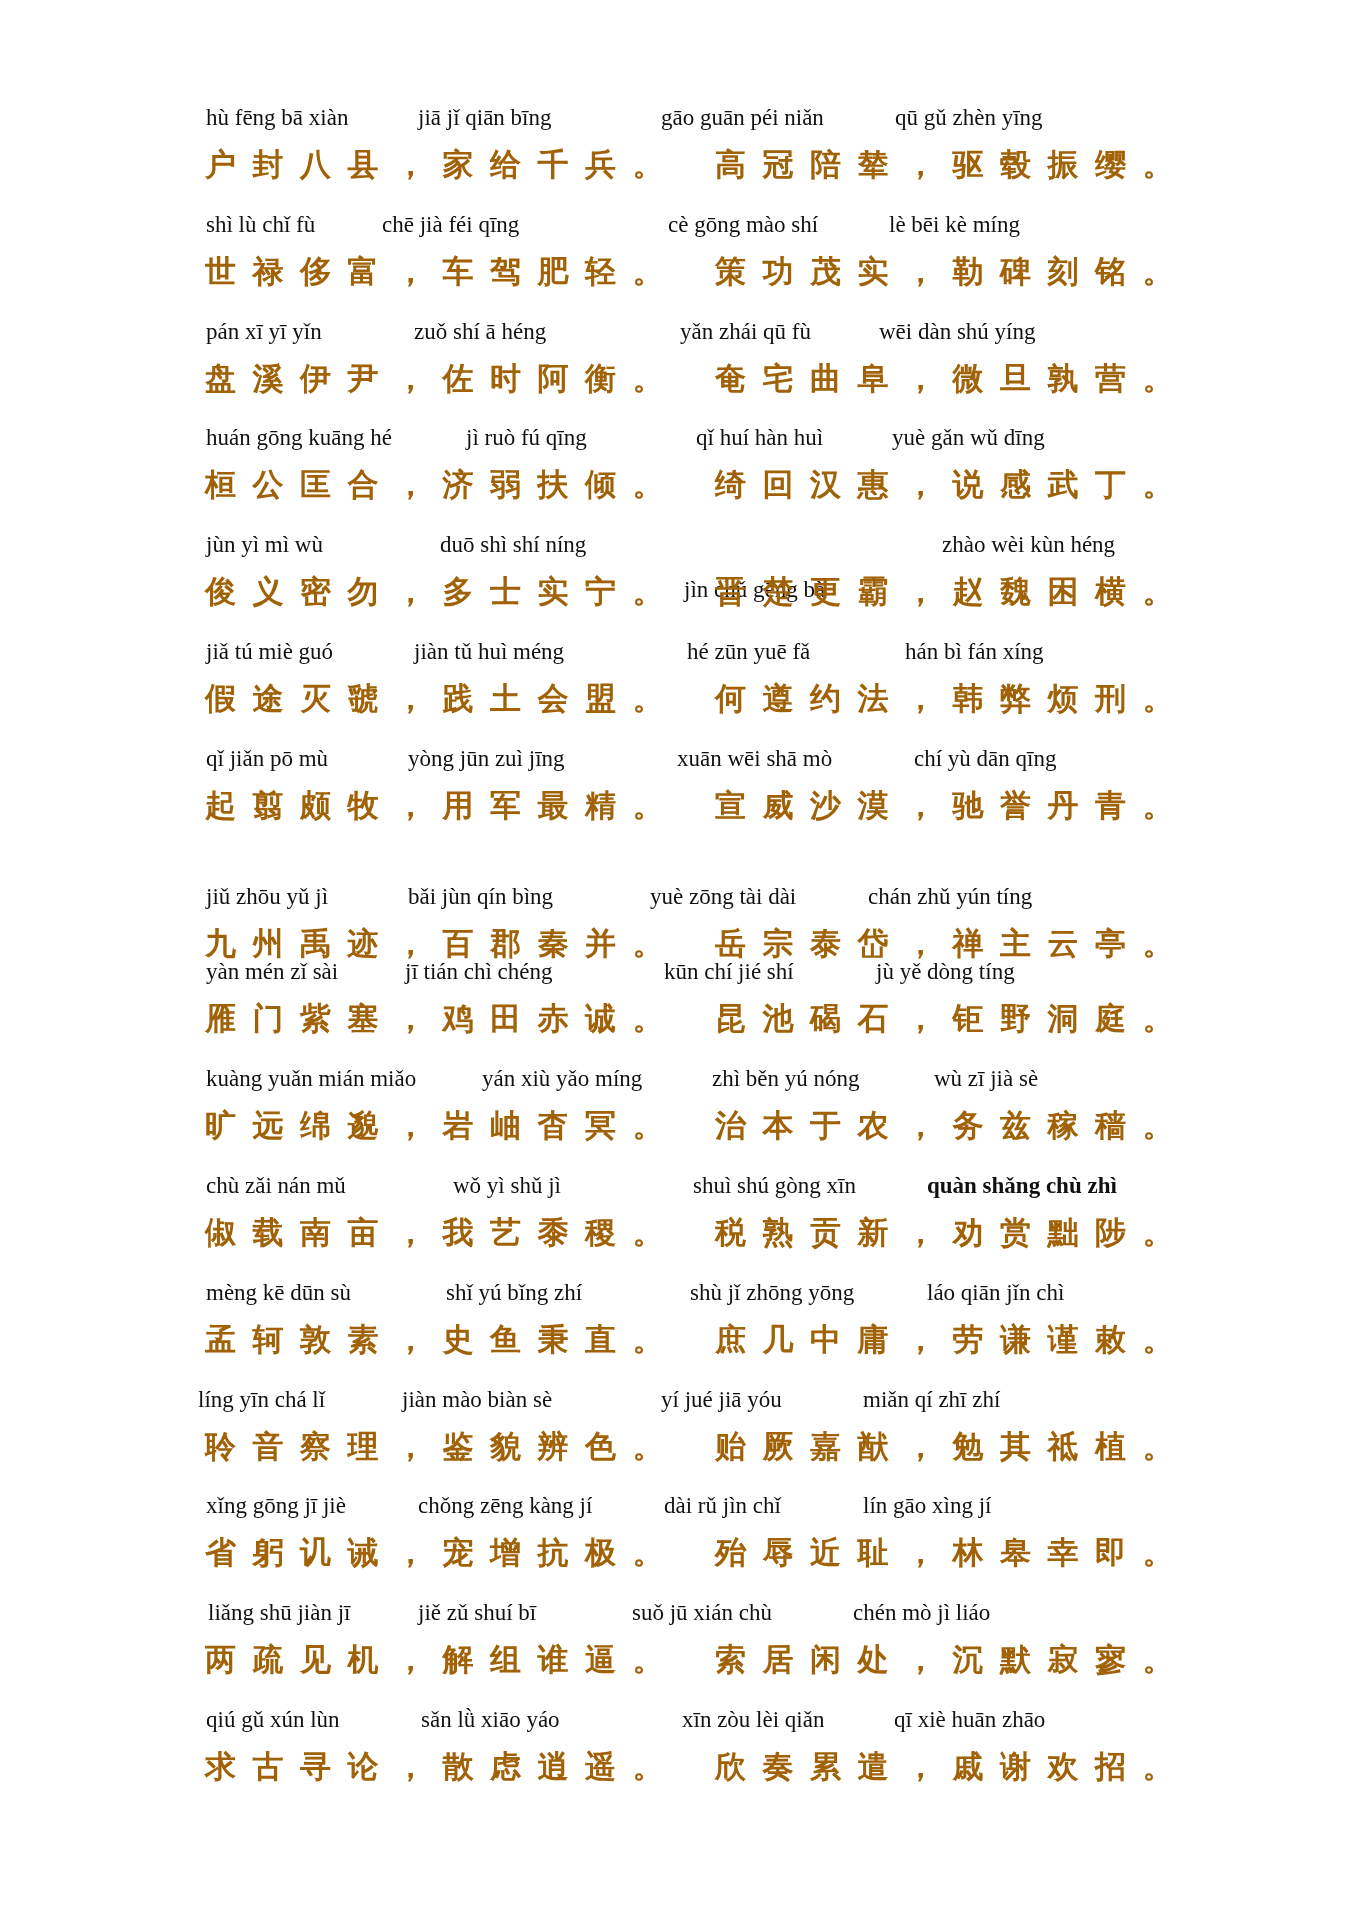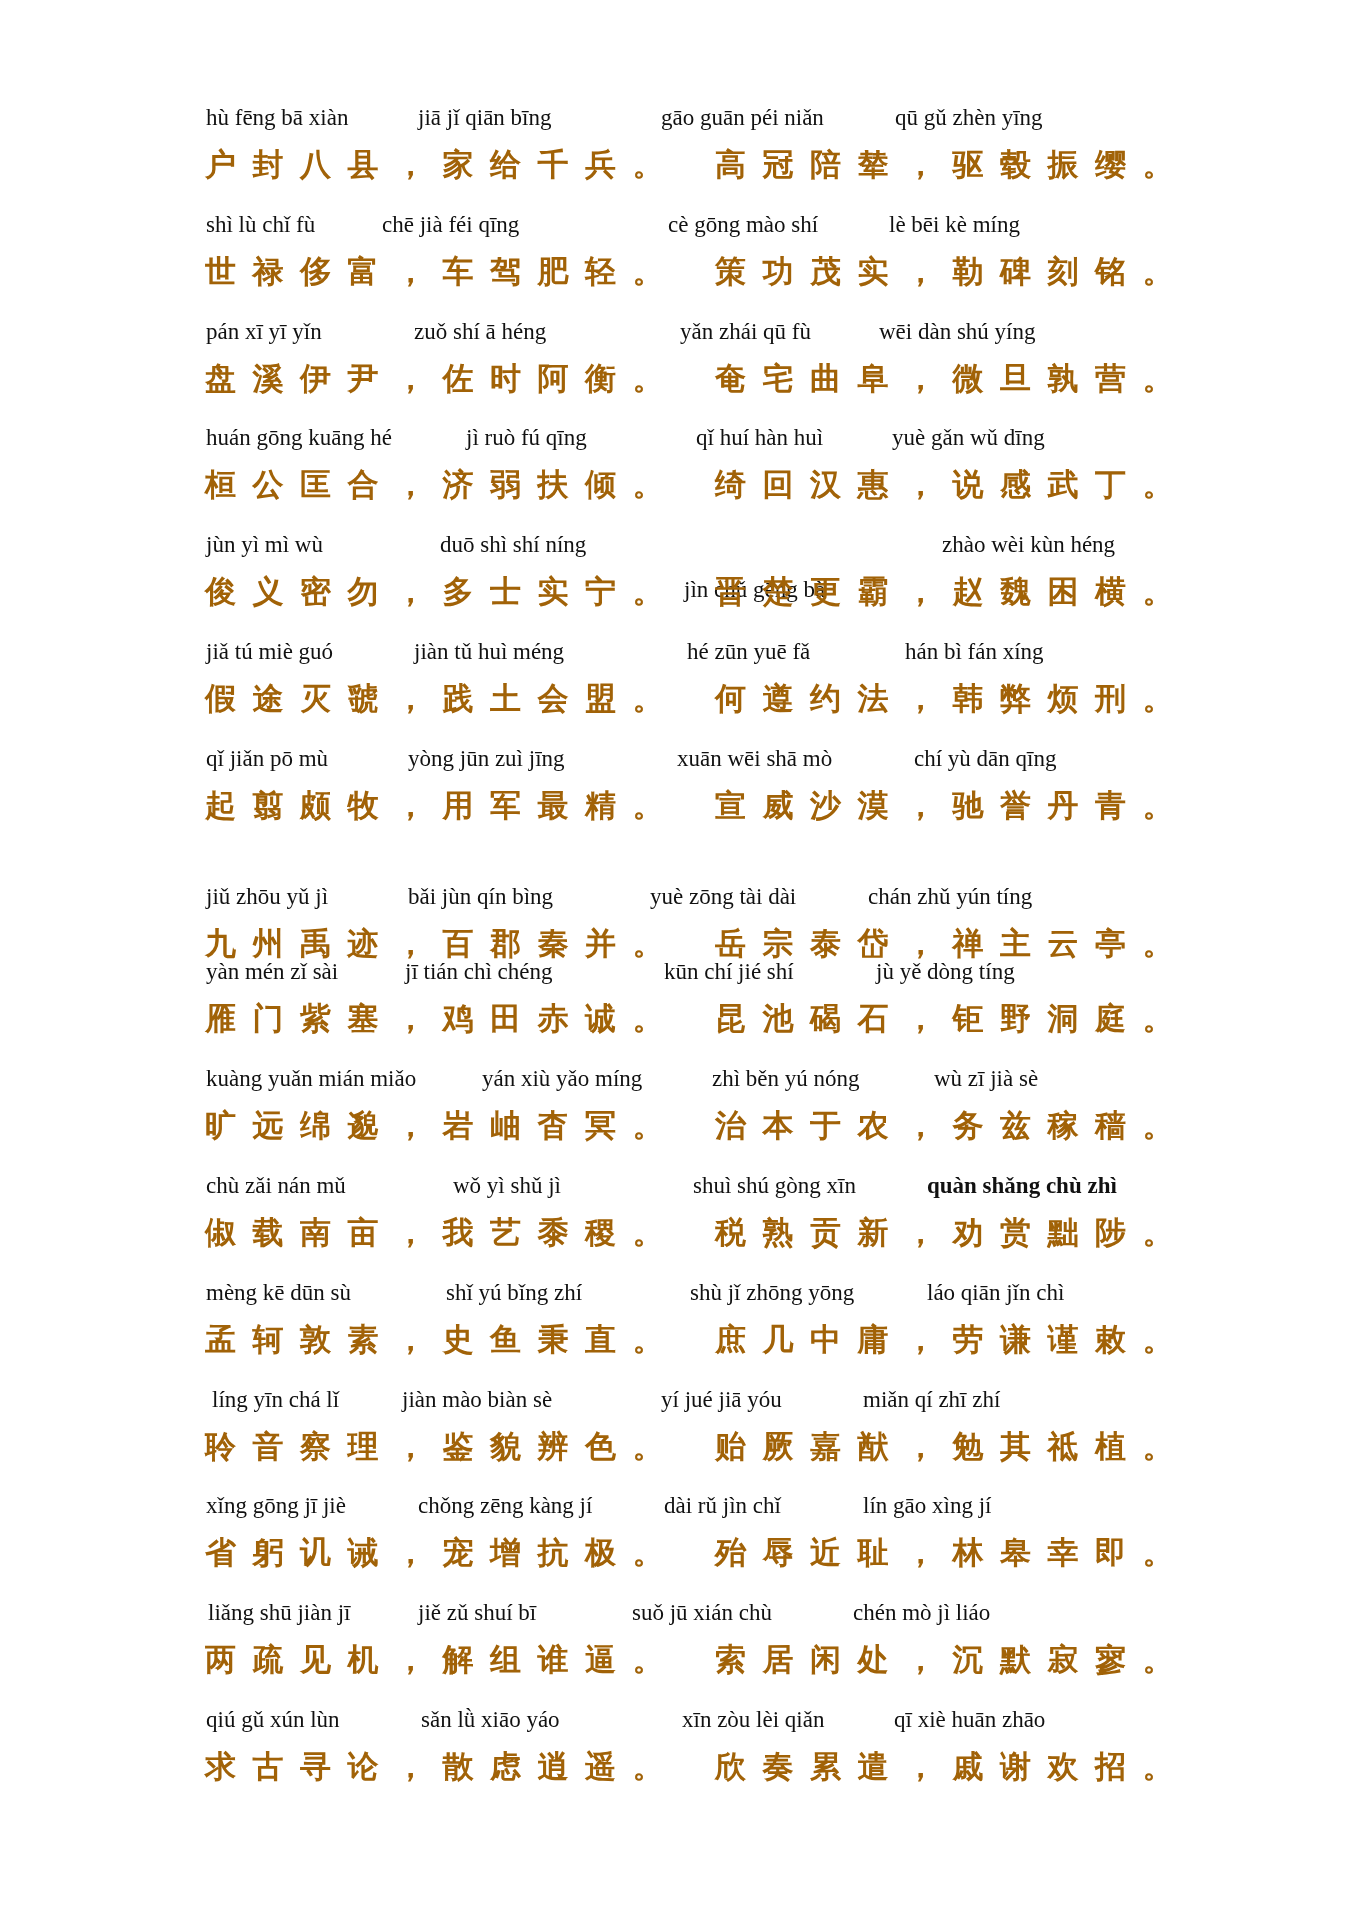--- a/index.html
+++ b/index.html
@@ -114,21 +114,21 @@
     </div>
     <div class="row" style="top: 1278.8px;">
       <span class="pinyin" style="left: 206px;">mèng kē dūn sù</span>
       <span class="pinyin" style="left: 446px;">shǐ yú bǐng zhí</span>
       <span class="pinyin" style="left: 690px;">shù jǐ zhōng yōng</span>
       <span class="pinyin" style="left: 927px;">láo qiān jǐn chì</span>
       <span class="hanzi left">孟轲敦素，史鱼秉直。</span>
       <span class="hanzi right">庶几中庸，劳谦谨敕。</span>
     </div>
     <div class="row" style="top: 1385.6px;">
-      <span class="pinyin" style="left: 212px;">líng yīn chá lǐ</span>
+      <span class="pinyin" style="left: 198px;">líng yīn chá lǐ</span>
       <span class="pinyin" style="left: 402px;">jiàn mào biàn sè</span>
       <span class="pinyin" style="left: 661px;">yí jué jiā yóu</span>
       <span class="pinyin" style="left: 863px;">miǎn qí zhī zhí</span>
       <span class="hanzi left">聆音察理，鉴貌辨色。</span>
       <span class="hanzi right">贻厥嘉猷，勉其祗植。</span>
     </div>
     <div class="row" style="top: 1492.4px;">
       <span class="pinyin" style="left: 206px;">xǐng gōng jī jiè</span>
       <span class="pinyin" style="left: 418px;">chǒng zēng kàng jí</span>
       <span class="pinyin" style="left: 664px;">dài rǔ jìn chǐ</span>

